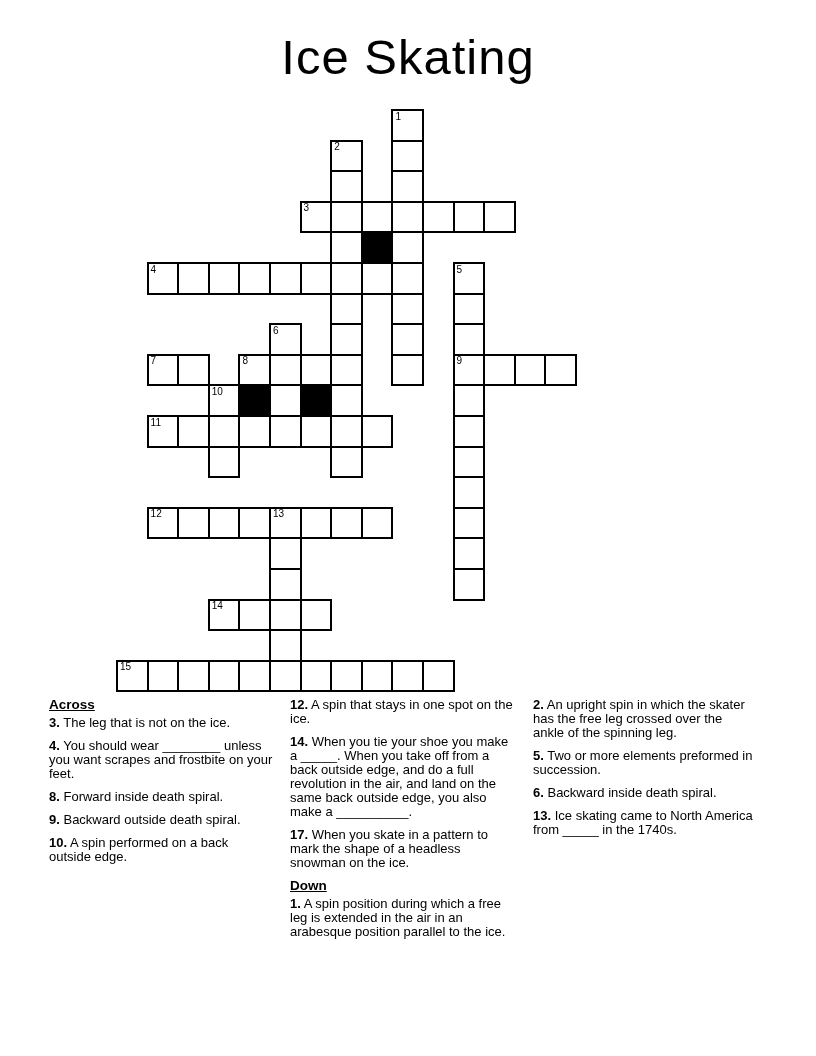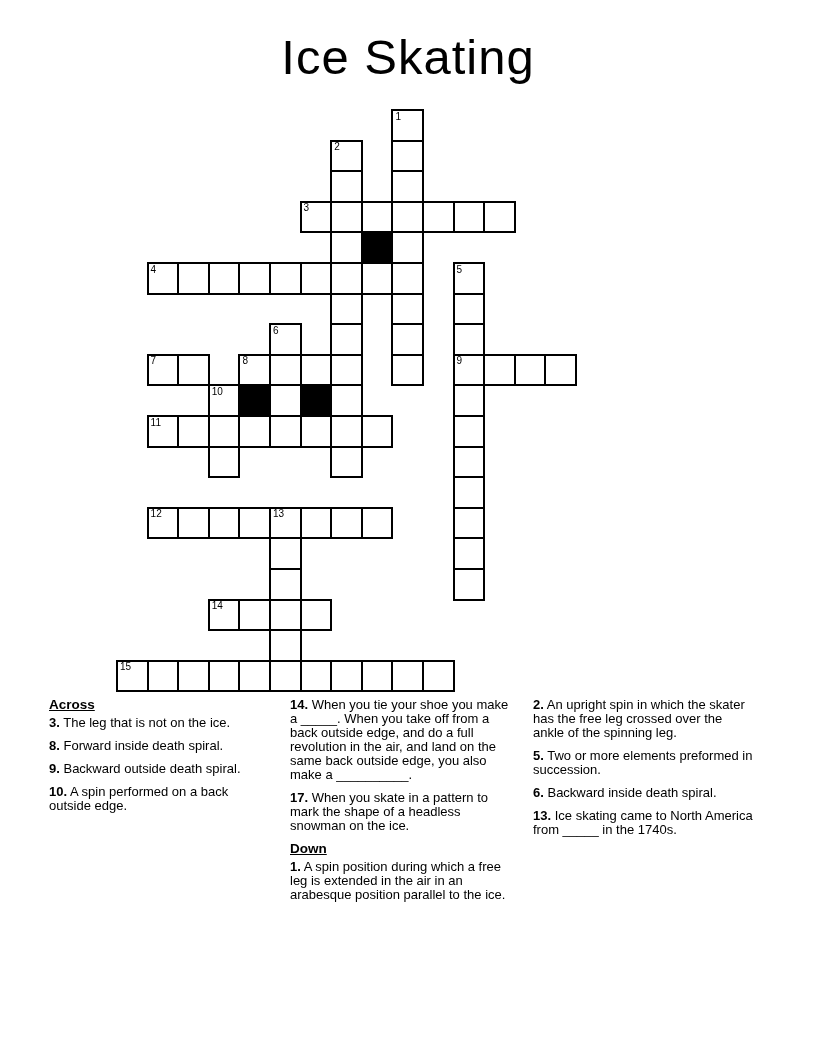--- a/index.html
+++ b/index.html
@@ -148,25 +148,27 @@
       <div class="cell" style="left: 183.6px; top: 550.8px;"></div>
       <div class="cell" style="left: 214.2px; top: 550.8px;"></div>
       <div class="cell" style="left: 244.8px; top: 550.8px;"></div>
       <div class="cell" style="left: 275.4px; top: 550.8px;"></div>
       <div class="cell" style="left: 306px; top: 550.8px;"></div>
     </div>
   <div id="clues">
     <div class="clue-col" id="col-0">
         <div class="clue-header">Across</div>
         <p class="clue"><b>3.</b><span> The leg that is not on the ice.</span></p>
+        <p class="clue"><b>4.</b><span> You should wear ________ unless you want scrapes and frostbite on your feet.</span></p>
         <p class="clue"><b>8.</b><span> Forward inside death spiral.</span></p>
         <p class="clue"><b>9.</b><span> Backward outside death spiral.</span></p>
         <p class="clue"><b>10.</b><span> A spin performed on a back outside edge.</span></p>
       </div>
     <div class="clue-col" id="col-1">
+        <p class="clue"><b>12.</b><span> A spin that stays in one spot on the ice.</span></p>
         <p class="clue"><b>14.</b><span> When you tie your shoe you make a _____. When you take off from a back outside edge, and do a full revolution in the air, and land on the same back outside edge, you also make a __________.</span></p>
         <p class="clue"><b>17.</b><span> When you skate in a pattern to mark the shape of a headless snowman on the ice.</span></p>
         <div class="clue-header">Down</div>
         <p class="clue"><b>1.</b><span> A spin position during which a free leg is extended in the air in an arabesque position parallel to the ice.</span></p>
       </div>
     <div class="clue-col" id="col-2">
         <p class="clue"><b>2.</b><span> An upright spin in which the skater has the free leg crossed over the ankle of the spinning leg.</span></p>
         <p class="clue"><b>5.</b><span> Two or more elements preformed in succession.</span></p>
         <p class="clue"><b>6.</b><span> Backward inside death spiral.</span></p>
         <p class="clue"><b>13.</b><span> Ice skating came to North America from _____ in the 1740s.</span></p>

